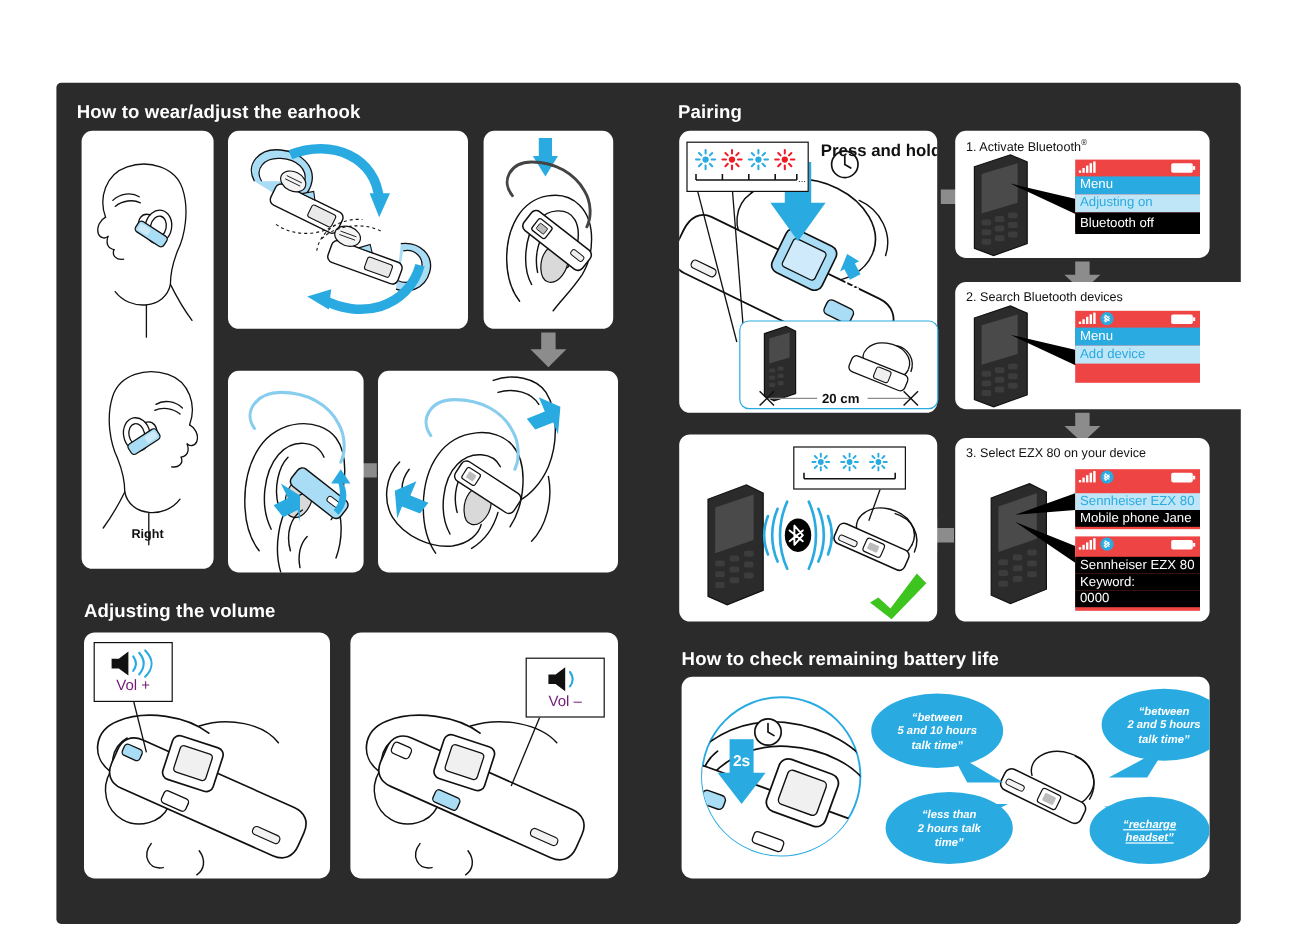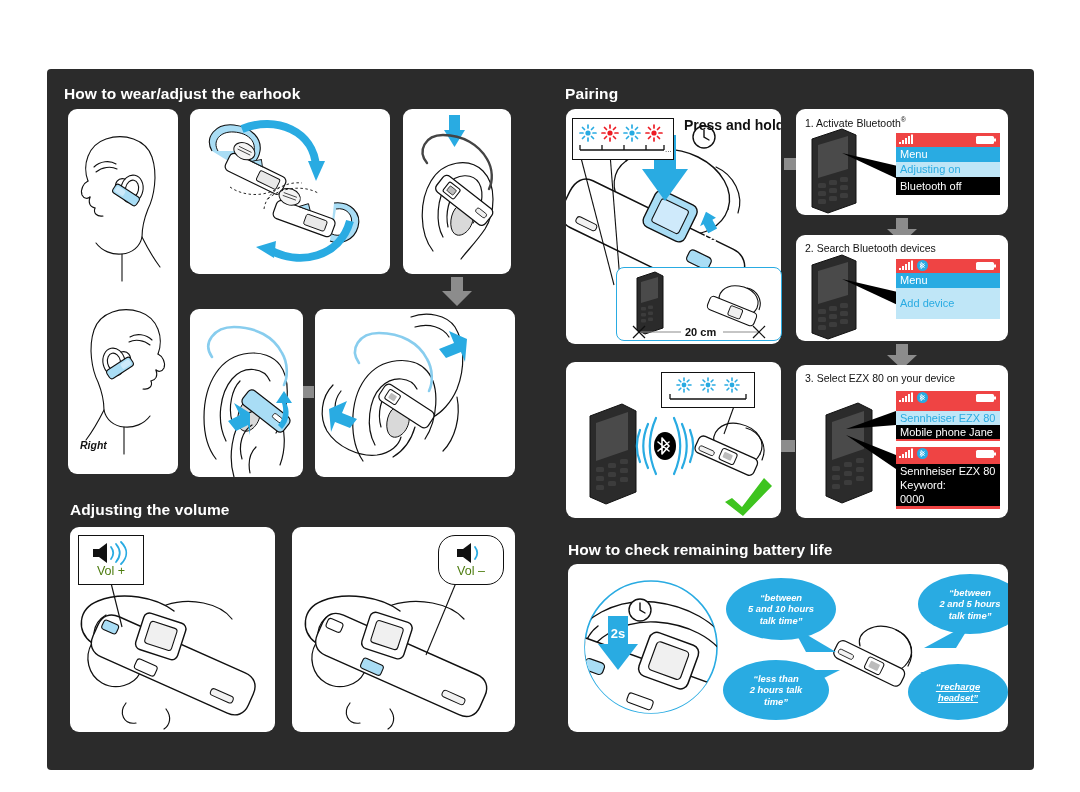--- a/index.html
+++ b/index.html
@@ -36,21 +36,21 @@
   .scrow{position:absolute;left:0;width:100%;font-size:11px;line-height:1;
          display:flex;align-items:center;padding-left:4px;box-sizing:border-box;white-space:nowrap;}
   .sel-cyan{background:#29abe2;color:#ffffff;}
   .sel-lblue{background:#bfe6f7;color:#29abe2;}
   .sel-black{background:#000;color:#ffffff;}
   .statusbar{position:absolute;left:0;top:0;width:100%;height:13px;}
 
   
   .volbox{position:absolute;background:#fff;border:1.4px solid #111;
           display:flex;flex-direction:column;align-items:center;justify-content:center;}
-  .volbox .vtxt{font-size:12.5px;color:#4d7c0f;font-weight:normal;margin-top:1px;}
+  .volbox .vtxt{font-size:12.5px;color:#701a75;font-weight:normal;margin-top:1px;}
 
   
   .bub{position:absolute;background:#29abe2;border-radius:50%;
        display:flex;align-items:center;justify-content:center;text-align:center;
        color:#fff;font-style:italic;font-weight:bold;font-size:9.4px;line-height:1.18;}
 
   
   .ledbox{position:absolute;background:#fff;border:1.3px solid #111;}
 
   svg{overflow:visible;}
@@ -105,21 +105,21 @@
           <ellipse cx="64" cy="253" rx="6.5" ry="9" transform="rotate(12 64 253)"></ellipse>
           <path d="M57,243 C50,241 46,247 48,254 C50,261 58,263 63,259" stroke-width="1.2"></path>
           <g transform="rotate(33 58 259)">
             <rect x="44" y="254" width="28" height="10" rx="3" fill="#a9ddf5" stroke="#111" stroke-width="1.1"></rect>
             <rect x="46" y="256" width="10" height="6" rx="1.5" fill="#cdeafa" stroke="none"></rect>
           </g>
         </g>
       </g>
     </svg>
     <div class="lbl" style="left:0;top:155px;width:110px;text-align:right;padding-left:28px;">Left</div>
-    <div class="lbl" style="left:12px;top:330px;width:110px;text-align:left;font-style:italic;">Right</div>
+    <div class="lbl" style="left:0;top:330px;width:110px;text-align:center;">Right</div>
   </div>
 
   <div class="panel" style="left:190px;top:85px;width:200px;height:165px;">
     <svg width="200" height="165" viewBox="0 0 200 165">
 
       <g transform="translate(14,12)">
         <path d="M8,30 C0,16 12,2 30,4 C48,6 58,18 56,30 C54,42 44,48 34,46" fill="#a9ddf5" stroke="#111" stroke-width="1.1"></path>
         <path d="M14,30 C8,20 16,10 30,11 C44,12 52,20 50,30" fill="#fff" stroke="#111" stroke-width="1"></path>
         <g transform="rotate(26 45 48)">
           <rect x="22" y="40" width="62" height="19" rx="5" fill="#fff" stroke="#111" stroke-width="1.2"></rect>
@@ -303,21 +303,21 @@
         <rect x="28" y="126" width="16" height="10" rx="3" fill="#fff" stroke="#111" stroke-width="1.1"></rect>
         <rect x="76" y="148" width="22" height="11" rx="3" fill="#a9ddf5" stroke="#111" stroke-width="1.1"></rect>
         <rect x="162" y="145" width="24" height="7" rx="3" fill="#f2f2f2" stroke="#111" stroke-width="1"></rect>
       </g>
       <g fill="none" stroke="#111" stroke-width="1.2" stroke-linecap="round">
         <path d="M58,176 C50,186 56,198 68,196"></path>
         <path d="M98,182 C104,190 102,198 96,202"></path>
       </g>
       <line x1="178" y1="22" x2="134" y2="128" stroke="#111" stroke-width="1.1"></line>
     </svg>
-    <div class="volbox" style="left:146px;top:8px;width:64px;height:48px;border-radius:17px;">
+    <div class="volbox" style="left:146px;top:21px;width:64px;height:48px;">
       <svg width="30" height="20" viewBox="0 0 30 20">
         <path d="M1,6 L7,6 L15,0 L15,20 L7,14 L1,14 Z" fill="#111"></path>
         <path d="M19,4 C22,8 22,12 19,16" fill="none" stroke="#29abe2" stroke-width="1.8" stroke-linecap="round"></path>
       </svg>
       <div class="vtxt">Vol –</div>
     </div>
   </div>
 
   <div class="panel" style="left:566px;top:85px;width:215px;height:235px;">
     <svg width="215" height="235" viewBox="0 0 215 235">
@@ -514,21 +514,21 @@
       <div class="scrow sel-black" style="top:44px;height:18px;">Bluetooth off</div>
     </div>
   </div>
 
   <div class="garrow" style="left:886px;top:194px;">
     <svg width="32" height="26" viewBox="0 0 32 26">
       <path d="M10,0 L22,0 L22,11 L31,11 L16,25 L1,11 L10,11 Z" fill="#8c8c8c"></path>
     </svg>
   </div>
 
-  <div class="panel" style="left:796px;top:211px;width:212px;height:106px;">
+  <div class="panel" style="left:796px;top:211px;width:212px;height:106px;padding-left:48px;">
     <div class="stepcap" style="left:9px;top:7px;">
       <span>2.</span>
       <span>Search Bluetooth devices</span>
     </div>
     <svg width="60" height="84" viewBox="0 0 60 84" style="position:absolute;left:10px;top:20px;">
       <path d="M6,10 L36,0 L50,6 L50,74 L22,84 L6,78 Z" fill="#2b2b2b" stroke="#111" stroke-width="1"></path>
       <path d="M12,16 L42,7 L42,40 L12,49 Z" fill="#4a4a4a"></path>
       <g fill="#3c3c3c">
         <rect x="12" y="54" width="8" height="5" rx="1.5"></rect>
           <rect x="23" y="51" width="8" height="5" rx="1.5"></rect>
@@ -556,21 +556,21 @@
         <g transform="translate(21,1)">
           <circle cx="5.5" cy="5.5" r="5.5" fill="#29abe2"></circle>
           <path d="M4,2.5 L7.5,5.5 L4,8.5 M4,2.5 L4,8.5 M2.8,4.2 L7.5,7.5 M2.8,7 L7.5,3.6" fill="none" stroke="#fff" stroke-width="0.9"></path>
         </g>
         <g>
           <rect x="80" y="3" width="18" height="8" rx="1.5" fill="#ffffff"></rect>
           <rect x="98" y="5.5" width="2" height="3" fill="#ffffff"></rect>
         </g>
       </svg>
       <div class="scrow sel-cyan" style="top:14px;height:15px;">Menu</div>
-      <div class="scrow sel-lblue" style="top:29px;height:31px;">Add device</div>
+      <div class="scrow sel-lblue" style="top:29px;height:15px;">Add device</div>
     </div>
   </div>
 
   <div class="garrow" style="left:886px;top:320px;">
     <svg width="32" height="26" viewBox="0 0 32 26">
       <path d="M10,0 L22,0 L22,11 L31,11 L16,25 L1,11 L10,11 Z" fill="#8c8c8c"></path>
     </svg>
   </div>
 
   <div class="panel" style="left:796px;top:341px;width:212px;height:153px;">
@@ -818,21 +818,21 @@
     <div class="bub" style="left:158px;top:14px;width:110px;height:62px;">
       <span style="white-space:pre-line;">“between
 5 and 10 hours
 talk time”</span>
     </div>
     <div class="bub" style="left:350px;top:10px;width:104px;height:60px;">
       <span style="white-space:pre-line;">“between
 2 and 5 hours
 talk time”</span>
     </div>
-    <div class="bub" style="left:155px;top:96px;width:106px;height:60px;">
+    <div class="bub" style="left:170px;top:96px;width:106px;height:60px;">
       <span style="white-space:pre-line;">“less than
 2 hours talk
 time”</span>
     </div>
     <div class="bub" style="left:340px;top:100px;width:100px;height:56px;text-decoration:underline;">
       <span style="white-space:pre-line;">“recharge
 headset”</span>
     </div>
   </div>
 

